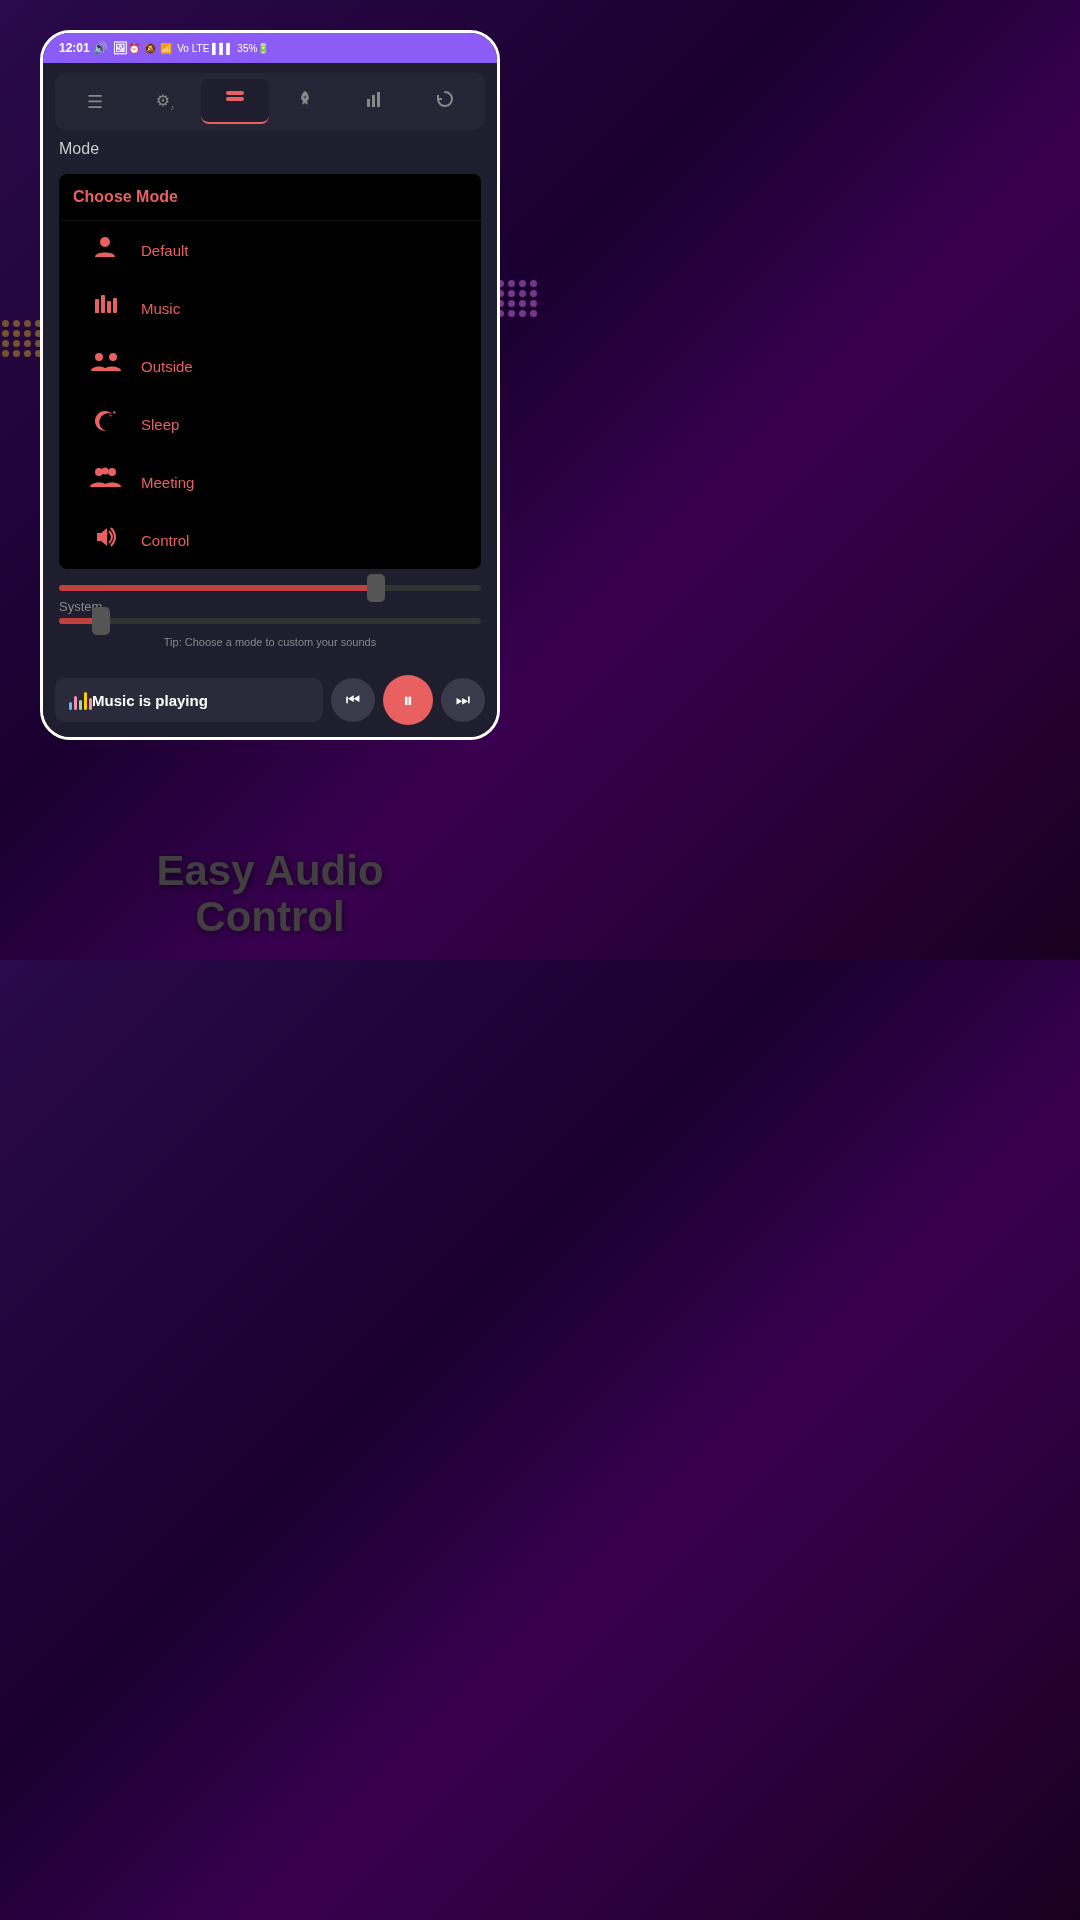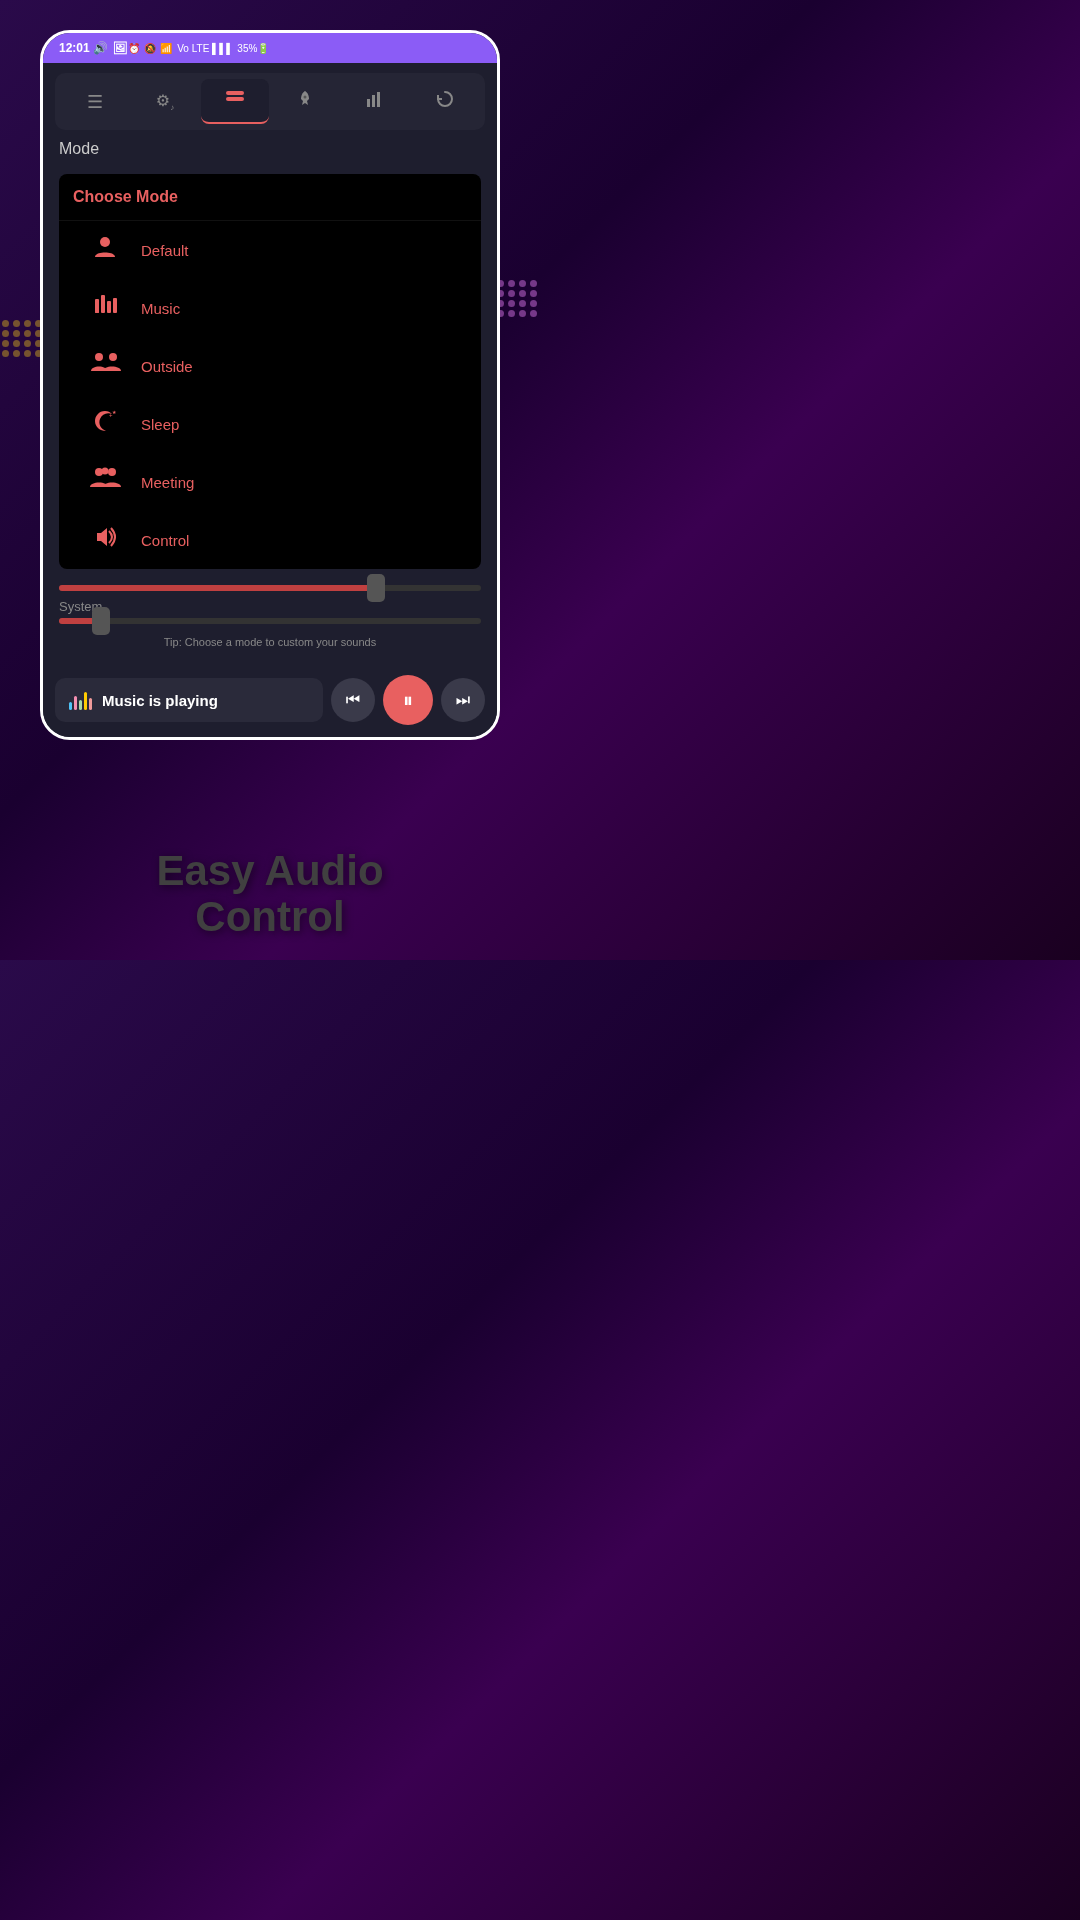--- a/index.html
+++ b/index.html
@@ -171,21 +171,20 @@
       display: flex;
       align-items: center;
       padding: 0 12px 12px;
       gap: 8px;
       flex-shrink: 0;
     }
     .music-info-btn {
       flex: 1;
       display: flex;
       align-items: center;
-      gap: 10px;
       background: #2a2a3a;
       border-radius: 10px;
       padding: 12px 14px;
       cursor: pointer;
     }
     .music-bars {
       display: flex;
       align-items: flex-end;
       gap: 2px;
       height: 20px;

